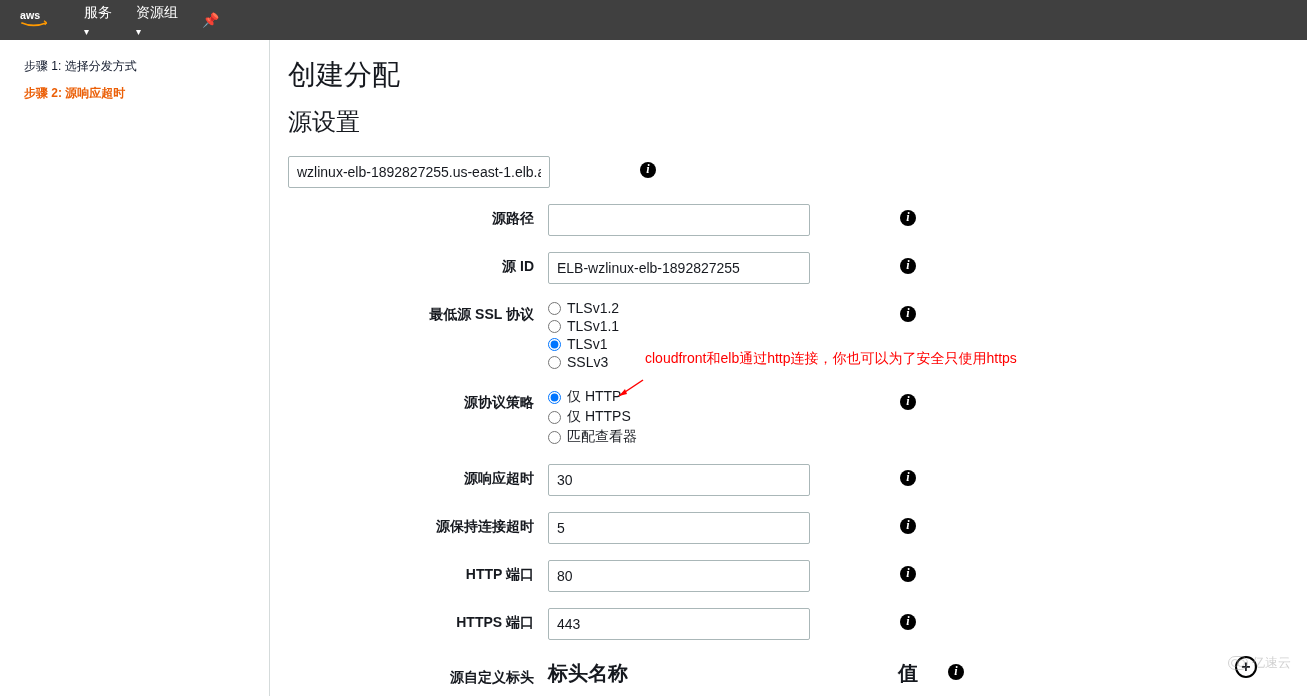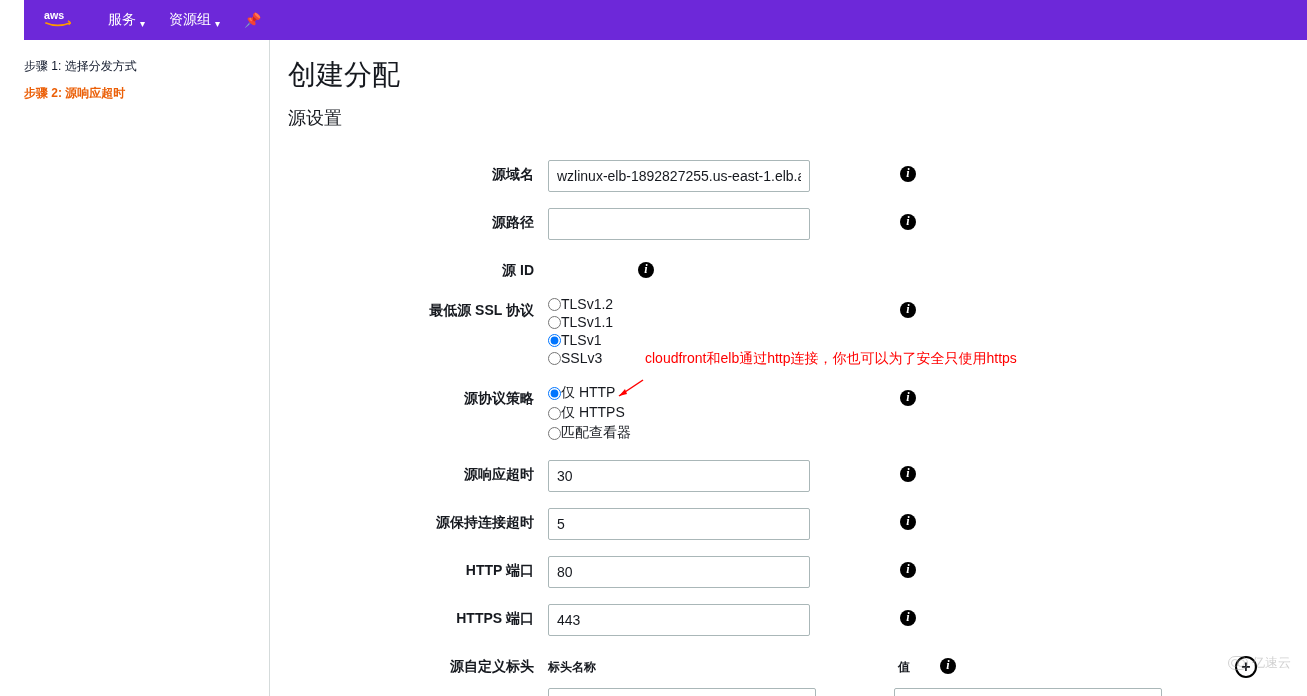--- a/index.html
+++ b/index.html
@@ -1,42 +1,42 @@
 <!DOCTYPE html>
 <html><head>
 <meta charset="utf-8">
 <style>
 * { margin: 0; padding: 0; box-sizing: border-box; }
 body { font-family: "Amazon Ember", "Helvetica Neue", Arial, sans-serif; font-size: 14px; color: #16191f; background: #fff; }
-.topnav { background: #6d28d9; height: 40px; display: flex; align-items: center; padding: 0 20px; gap: 24px; margin-left: 24px; }
+.topnav { background: #404040; height: 40px; display: flex; align-items: center; padding: 0 20px; gap: 24px; }
 .aws-logo { color: #fff; font-weight: bold; font-size: 16px; display: flex; flex-direction: column; line-height: 1; }
 .aws-logo svg { width: 40px; height: 24px; }
-.nav-item { color: #fff; font-size: 14px; display: flex; align-items: flex-end; gap: 4px; cursor: pointer; }
+.nav-item { color: #fff; font-size: 14px; display: flex; align-items: flex-start; gap: 4px; cursor: pointer; flex-direction: column; }
 .caret-down { font-size: 10px; }
 .pin-icon { color: #fff; font-size: 14px; }
 .page { display: flex; }
 .sidebar { width: 270px; border-right: 1px solid #d5dbdb; padding: 18px 24px; min-height: 655px; }
 .step { font-size: 12px; margin-bottom: 10px; cursor: pointer; }
 .step-inactive { color: #0f172a; }
 .step-active { color: #eb5f07; font-weight: 700; }
 .main { flex: 1; padding: 16px 18px; position: relative; }
 .h1 { font-size: 28px; font-weight: 400; color: #16191f; margin-bottom: 12px; }
-.h2 { font-size: 18px; font-weight: 400; color: #16191f; margin-bottom: 30px; }
+.h2 { font-size: 24px; font-weight: 400; color: #16191f; margin-bottom: 18px; }
 .form-row { display: flex; align-items: flex-start; margin-bottom: 16px; }
 .form-label { width: 260px; text-align: right; padding-right: 14px; font-weight: 700; font-size: 14px; color: #16191f; padding-top: 6px; }
 .form-field { width: 262px; }
 .form-info { margin-left: 90px; padding-top: 4px; }
 .text-input { width: 262px; height: 32px; border: 1px solid #aab7b8; border-radius: 2px; padding: 4px 8px; font-size: 14px; color: #16191f; }
-.radio-item { display: flex; align-items: center; margin-bottom: 2px; font-size: 14px; }
+.radio-item { display: flex; align-items: center; gap: 6px; margin-bottom: 2px; font-size: 14px; }
 .radio-item input { margin: 0; }
 .info-icon { width: 16px; height: 16px; background: #000; color: #fff; border-radius: 50%; display: inline-flex; align-items: center; justify-content: center; font-style: italic; font-weight: bold; font-family: Georgia, serif; font-size: 12px; cursor: pointer; }
 .headers-row { display: flex; align-items: flex-end; margin-bottom: 12px; }
 .header-col1 { width: 350px; }
 .header-col2 { width: 300px; display: flex; align-items: center; gap: 30px; }
-.header-label { font-weight: 700; font-size: 12px; padding-top: 4px; }
+.header-label { font-weight: 700; font-size: 20px; padding-top: 4px; }
 .annotation { position: absolute; color: #ff0000; font-family: "Microsoft YaHei", sans-serif; font-size: 14px; }
 .arrow-svg { position: absolute; }
 .watermark { position: fixed; right: 16px; bottom: 24px; opacity: 0.45; font-size: 13px; color: #999; display: flex; align-items: center; gap: 4px; }
 .watermark-ico { width: 20px; height: 14px; border: 1.5px solid #999; border-radius: 8px; position: relative; }
 .watermark-ico::before, .watermark-ico::after { content: ""; position: absolute; width: 6px; height: 6px; border: 1.5px solid #999; border-radius: 50%; top: 2px; }
 .watermark-ico::before { left: 2px; }
 .watermark-ico::after { left: 8px; }
 .plus-circle { position: fixed; right: 50px; bottom: 18px; width: 22px; height: 22px; border: 2.5px solid #000; border-radius: 50%; display: flex; align-items: center; justify-content: center; font-weight: bold; font-size: 16px; cursor: pointer; }
 .hdr-input-row { display: flex; gap: 78px; }
 .hdr-input { width: 268px; height: 32px; border: 1px solid #aab7b8; border-radius: 2px; padding: 4px 8px; font-size: 14px; }
@@ -67,33 +67,33 @@
   <div class="sidebar">
     <div class="step step-inactive">步骤 1: 选择分发方式</div>
     <div class="step step-active">步骤 2: 源响应超时</div>
   </div>
 
   <div class="main">
     <div class="h1">创建分配</div>
     <div class="h2">源设置</div>
 
     <div class="form-row">
-      <div class="form-label">源域名</div>
       <div class="form-field"><input class="text-input" value="wzlinux-elb-1892827255.us-east-1.elb.amazonaws.com" style=""></div>
       <div class="form-info"><span class="info-icon">i</span></div>
     </div>
 
     <div class="form-row">
       <div class="form-label">源路径</div>
       <div class="form-field"><input class="text-input" value="" style=""></div>
       <div class="form-info"><span class="info-icon">i</span></div>
     </div>
 
     <div class="form-row">
       <div class="form-label">源 ID</div>
+      <div class="form-field"><input class="text-input" value="ELB-wzlinux-elb-1892827255" style=""></div>
       <div class="form-info"><span class="info-icon">i</span></div>
     </div>
 
     <div class="form-row">
       <div class="form-label">最低源 SSL 协议</div>
       <div class="form-field">
         <label class="radio-item">
             <input type="radio" name="ssl" style="">
             <span>TLSv1.2</span>
           </label>

